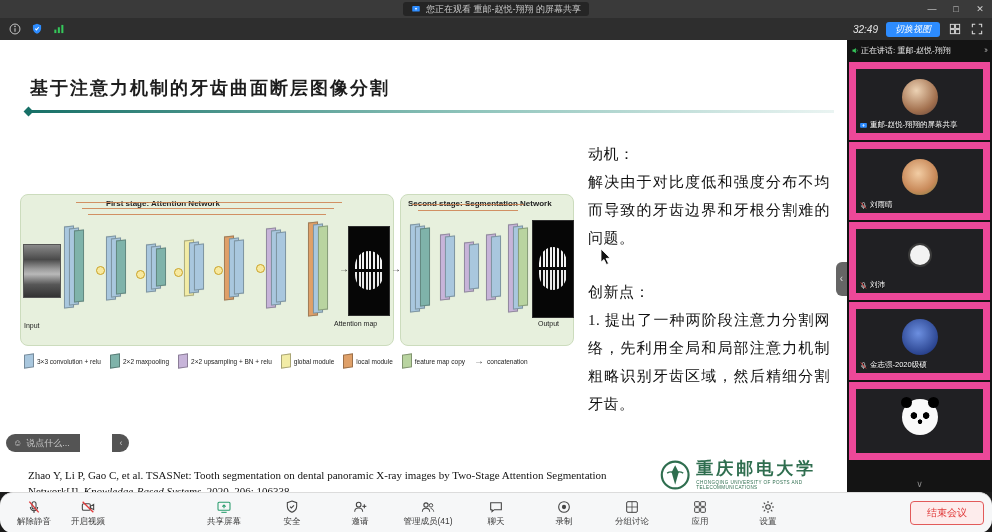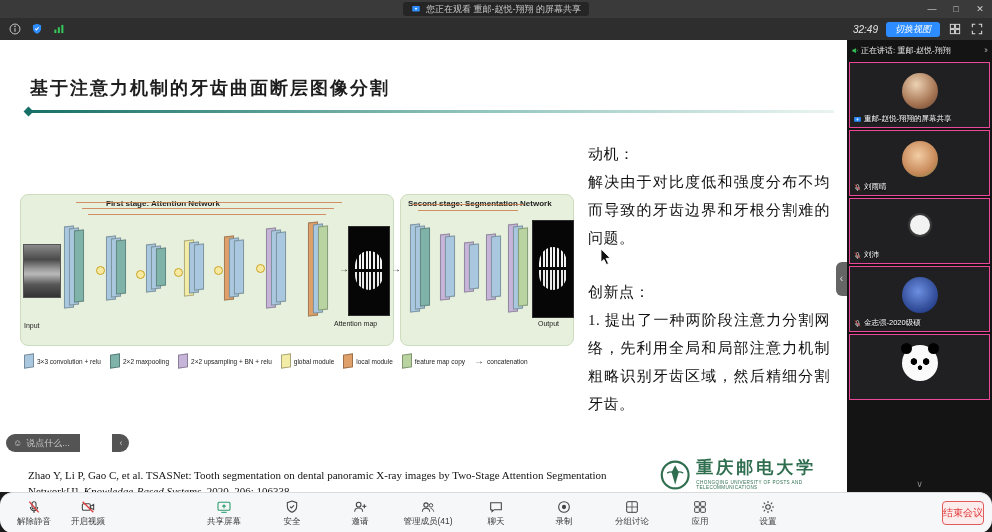--- a/index.html
+++ b/index.html
@@ -48,55 +48,55 @@
   .lg-label{font-size:6.5px;color:#222;white-space:nowrap;}
 
   .caption{position:absolute;left:20px;top:344px;width:560px;text-align:center;font-family:"Liberation Serif",serif;font-size:15px;color:#111;letter-spacing:1px;}
 
   .rtext{position:absolute;left:588px;width:242px;font-family:"Liberation Serif","DejaVu Serif",serif;font-size:15px;color:#111;line-height:28px;text-align:justify;letter-spacing:.5px;}
   .rtext .hd{display:block;}
 
   .citation{position:absolute;left:28px;top:428px;width:600px;font-family:"Liberation Serif",serif;font-size:11px;color:#111;line-height:1.45;}
 
   .univ{position:absolute;left:660px;top:418px;display:flex;align-items:center;gap:6px;}
-  .univ-zh{font-family:Liberation Mono, monospace;font-size:17px;font-weight:bold;color:#2f6e4f;letter-spacing:3px;line-height:18px;}
+  .univ-zh{font-family:Liberation Sans, sans-serif;font-size:17px;font-weight:bold;color:#2f6e4f;letter-spacing:3px;line-height:18px;}
   .univ-en{font-size:4.6px;color:#2f6e4f;letter-spacing:.4px;margin-top:2px;}
 
   .chat-pill{position:absolute;left:6px;top:394px;height:18px;background:rgba(60,60,60,.88);color:#c9c9c9;font-size:9px;display:flex;align-items:center;gap:4px;padding:0 10px 0 7px;border-radius:9px 0 0 9px;}
   .chat-collapse{position:absolute;left:112px;top:394px;width:16px;height:18px;background:rgba(60,60,60,.88);color:#c9c9c9;font-size:9px;text-align:center;line-height:18px;border-radius:0 9px 9px 0;border-left:1px solid #555;}
   .collapse-tab{position:absolute;right:0;top:222px;width:11px;height:34px;background:rgba(50,50,50,.75);color:#ddd;border-radius:6px 0 0 6px;font-size:10px;text-align:center;line-height:34px;}
   .cursor{position:absolute;left:600px;top:208px;}
 
   
   .speak-row{height:20px;display:flex;align-items:center;gap:1px;padding:0 4px;color:#e8e8e8;font-size:8px;white-space:nowrap;overflow:hidden;}
   .speak-row .ic{width:9px;height:9px;flex:none;}
   .hide-panel{margin-left:auto;color:#9a9a9a;font-size:9px;letter-spacing:-2px;padding-right:2px;}
   .tiles{flex:1;display:flex;flex-direction:column;gap:2px;padding:2px;overflow:hidden;}
-  .tile{position:relative;height:64px;background:#202023;border:1px solid #ec4899;flex:none;text-align:center;}
+  .tile{position:relative;height:64px;background:#202023;border:7px solid #ec4899;flex:none;text-align:center;}
   .avatar{position:absolute;left:50%;top:10px;transform:translateX(-50%);width:36px;height:36px;border-radius:50%;}
   .av-photo{background:radial-gradient(circle at 40% 32%,#ecd2b4,#a3714f 62%,#5d4037);}
   .av-anime-purple{background:radial-gradient(circle at 50% 38%,#d4c2ee,#8472bd 68%,#4a3f78);}
   .av-anime-orange{background:radial-gradient(circle at 45% 40%,#f2cda4,#c98a5a 60%,#6f7a3a);}
   .av-dark-logo{width:20px;height:20px;top:16px;background:#f2f2f2;box-shadow:0 0 0 2px #3a3a3a;}
   .av-blue-badge{background:radial-gradient(circle at 45% 40%,#6c8fe0,#27408b 75%,#16264f);}
   .av-panda{background:radial-gradient(circle at 33% 46%,#000 3px,transparent 3.6px),radial-gradient(circle at 67% 46%,#000 3px,transparent 3.6px),radial-gradient(circle at 50% 63%,#000 2px,transparent 2.6px),#fafafa;}
   .av-panda::before{content:"";position:absolute;left:-1px;top:-2px;width:11px;height:11px;border-radius:50%;background:#000;box-shadow:27px 0 0 #000;}
   .tag{position:absolute;left:3px;bottom:3px;display:flex;align-items:center;gap:2px;max-width:136px;}
   .tag .ic{width:9px;height:9px;flex:none;}
   .tag-name{font-size:7.5px;color:#fff;text-shadow:0 1px 2px #000;white-space:nowrap;overflow:hidden;text-overflow:ellipsis;}
   .more-row{height:14px;text-align:center;color:#8a8a8a;font-size:9px;line-height:12px;}
 
   
   .dock{height:40px;background:#f6f7f8;border-top:1px solid #dcdcdc;display:flex;align-items:center;padding:0 8px;position:relative;border-radius:13px;}
   .dock-left{display:flex;gap:2px;}
   .dock-center{position:absolute;left:50%;transform:translateX(-50%);display:flex;gap:16px;}
   .dock-item{width:52px;display:flex;flex-direction:column;align-items:center;gap:1px;cursor:default;}
   .dock-item .ic{width:16px;height:16px;}
   .dock-label{font-size:8.5px;color:#3a3a3a;white-space:nowrap;}
-  .end-btn{margin-left:auto;background:#fdecec;border:1px solid #e25a5a;color:#e03a3a;font-size:10px;padding:4px 0;border-radius:4px;}
+  .end-btn{margin-left:auto;background:#fdecec;border:1px solid #e25a5a;color:#e03a3a;font-size:10px;padding:4px 16px;border-radius:4px;}
 </style>
 </head>
 <body>
 
 <div class="app">
 
   <div class="titlebar">
     <div class="banner-pill">
       <svg class="ic" style="width:10px;height:10px" viewBox="0 0 24 24">
           <rect x="3" y="5" width="18" height="13" rx="2" fill="#2d8cff"></rect>

